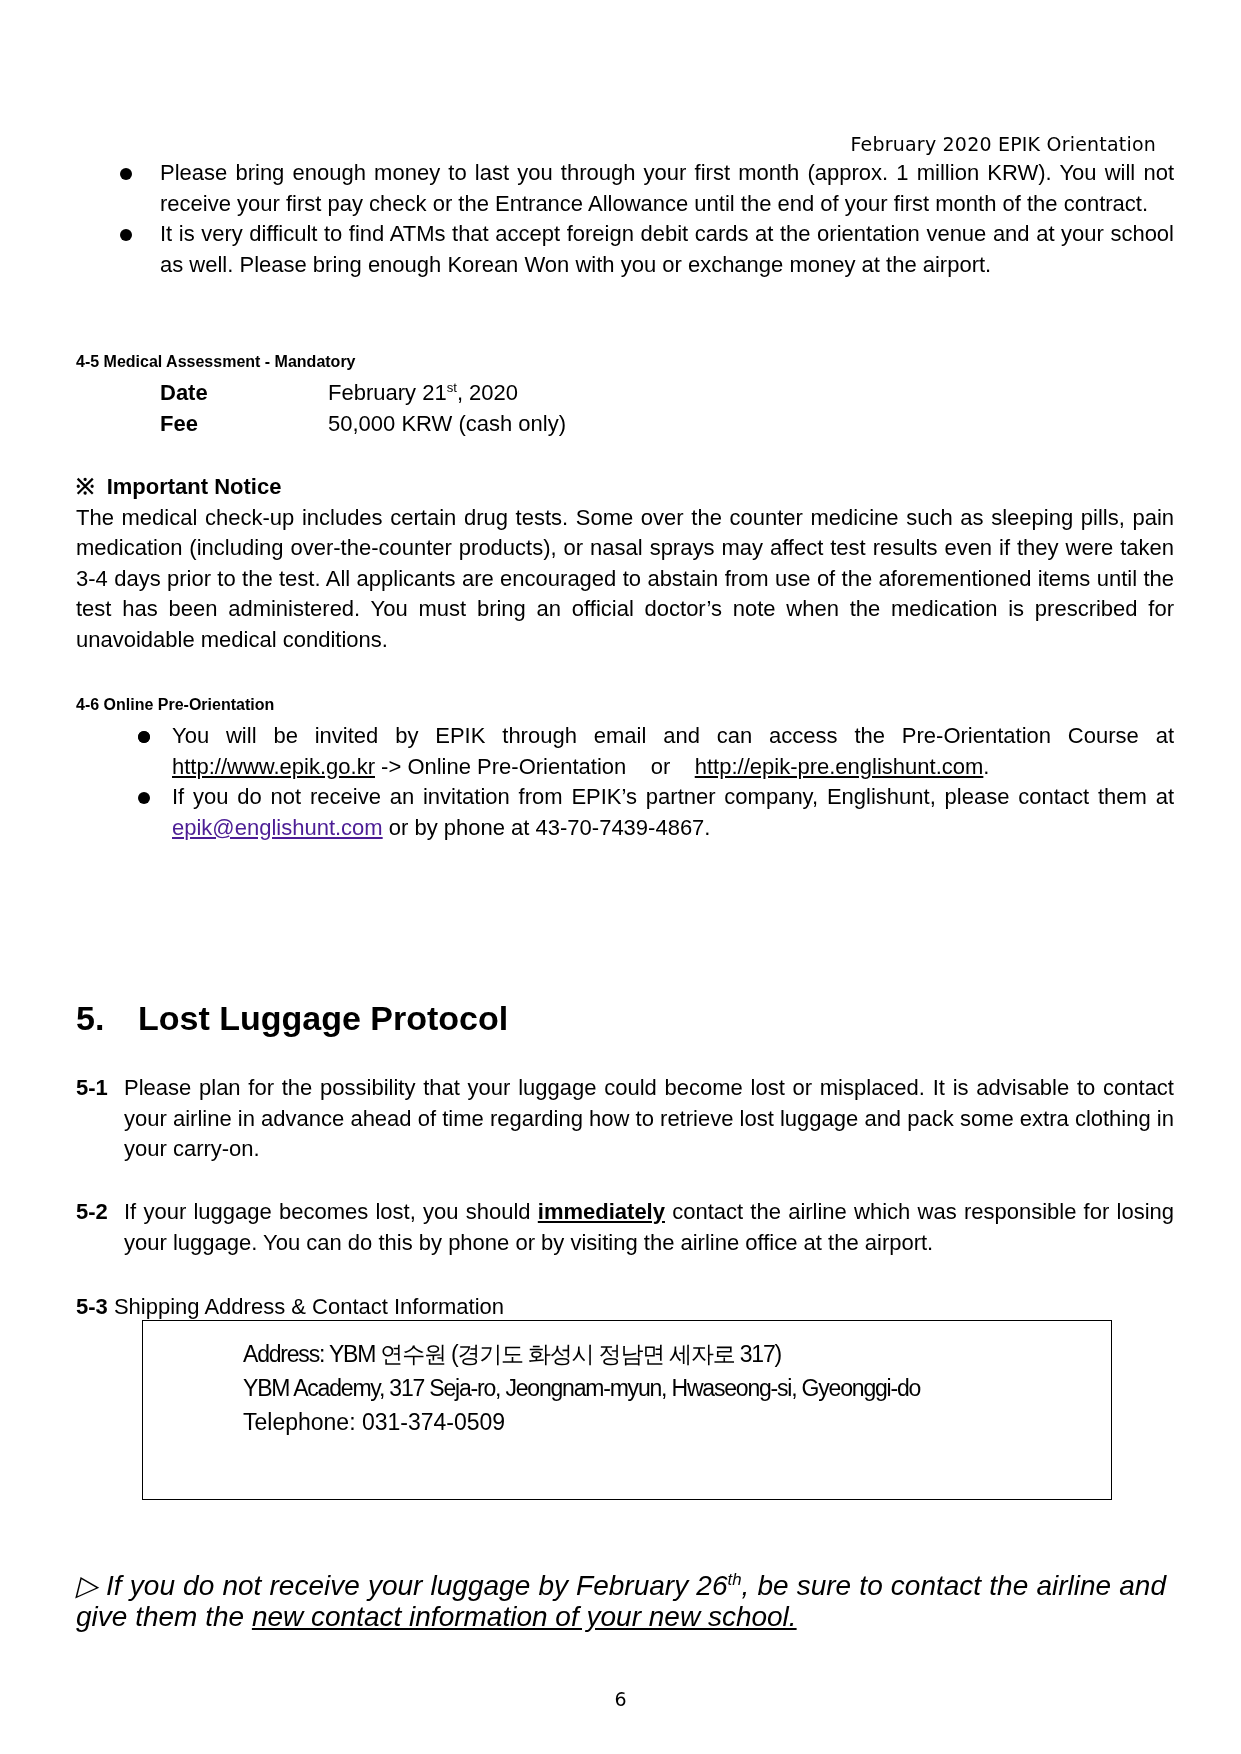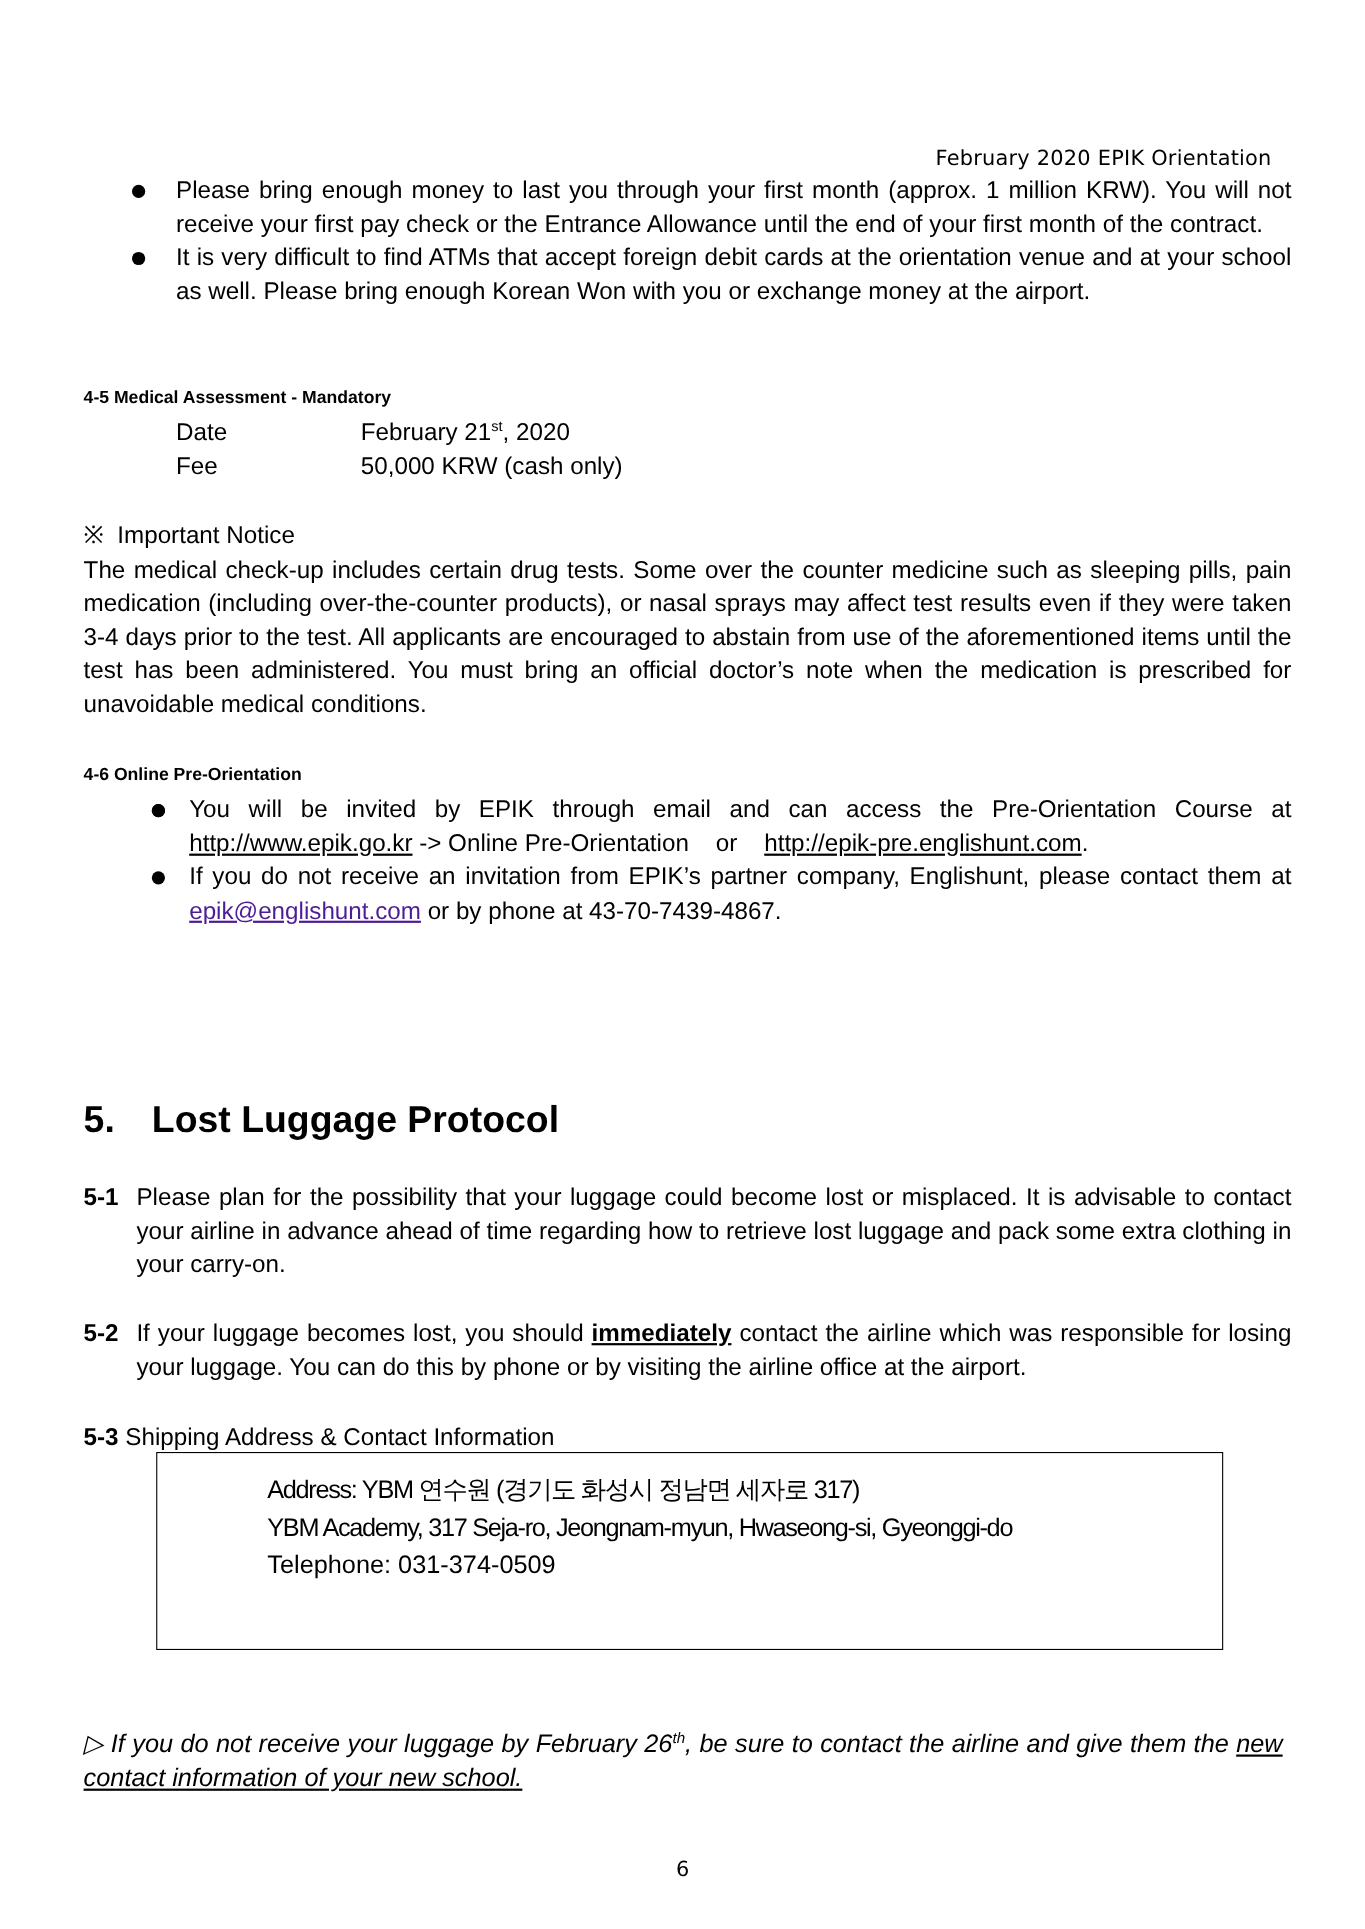--- a/index.html
+++ b/index.html
@@ -8,32 +8,32 @@
   .page { position: absolute; left: 0; top: 0; width: 1241px; height: 1754px; }
   .header { position: absolute; right: 85px; top: 133px; font-family: "DejaVu Sans", sans-serif; font-size: 19px; letter-spacing: 0.2px; }
   .block { position: absolute; left: 76px; width: 1098px; line-height: 30.5px; text-align: justify; }
   .bullets { list-style: none; margin: 0; padding: 0; }
   .bullets li { position: relative; padding-left: 84px; text-align: justify; }
   .bullets li .dot { position: absolute; left: 44px; top: 10px; width: 12px; height: 12px; background: #000; border-radius: 50%; }
   .bullets.b2 li { padding-left: 96px; }
   .bullets.b2 li .dot { left: 62px; }
   h3 { margin: 0; font-size: 16px; font-weight: bold; line-height: 32px; }
   .kv { display: flex; padding-left: 84px; }
-  .kv .k { width: 168px; font-weight: normal; }
-  .notice-title { font-weight: normal; }
+  .kv .k { width: 168px; font-weight: bold; }
+  .notice-title { font-weight: bold; }
   h2 { margin: 0; font-size: 34px; font-weight: bold; line-height: 40px; }
   h2 .num { display: inline-block; width: 62px; }
   .para { position: relative; padding-left: 48px; text-align: justify; }
   .para .lbl { position: absolute; left: 0; font-weight: bold; }
   a { color: #000; text-decoration: underline; }
   a.blue { color: #4c1d95; }
   .addr-box { position: absolute; left: 142px; top: 1320px; width: 970px; height: 180px; border: 1.5px solid #000; box-sizing: border-box; }
   .addr-box .lines { position: absolute; left: 100px; top: 16px; line-height: 34px; font-size: 23px; }
   .addr-box .tight { letter-spacing: -1.2px; }
-  .final { position: absolute; left: 76px; top: 1570px; width: 1090px; font-style: italic; font-size: 23px; line-height: 31px; text-align: justify; }
+  .final { position: absolute; left: 76px; top: 1570px; width: 1090px; font-style: italic; font-size: 28px; line-height: 31px; text-align: justify; }
   .final .u { text-decoration: underline; }
   .pagenum { position: absolute; left: 0; width: 1241px; top: 1688px; text-align: center; font-family: "DejaVu Sans", sans-serif; font-size: 19px; }
   sup { font-size: 60%; line-height: 0; }
 </style>
 </head>
 <body>
 
 <div class="page">
 
   <div class="header">February 2020 EPIK Orientation</div>

